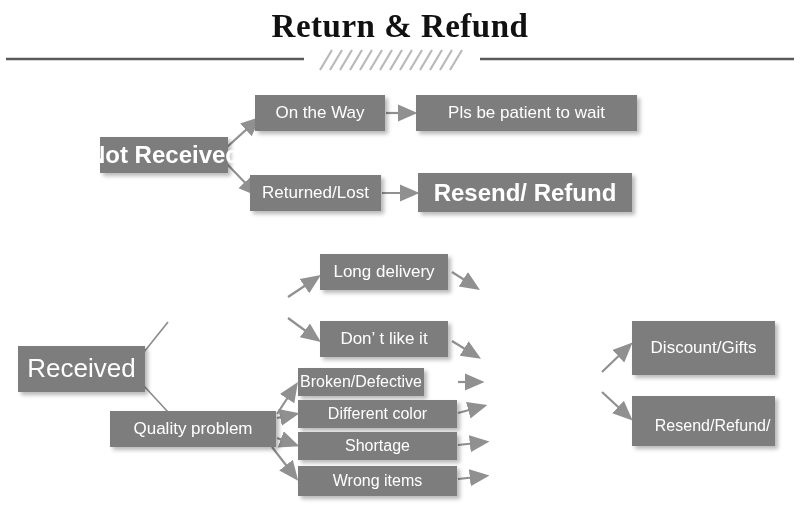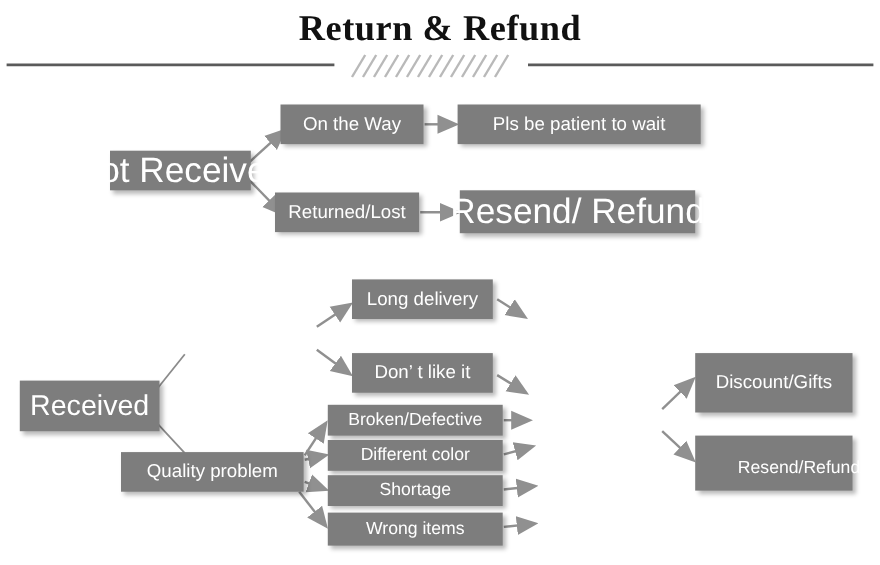--- a/index.html
+++ b/index.html
@@ -19,29 +19,29 @@
   }
   .divider{position:absolute;left:0;top:48px;width:800px;height:26px;}
 
   
   .node{
     position:absolute;
     background:#7d7d7d;
     color:#ffffff;
     display:flex;align-items:center;
     box-sizing:border-box;
-    padding:0 21px;
+    padding:0 5px;
     font-size:17px;
     line-height:1.05;
     white-space:pre;
     box-shadow:3px 3px 4px rgba(0,0,0,0.28);
     z-index:3;
   }
   .node.center{justify-content:center;}
-  .node.big{font-size:32px;}
+  .node.big{font-size:24px;font-weight:bold;}
   .node.huge{font-size:26px;}
   .node.two-line{display:block;padding-top:3px;line-height:1.12;font-size:16px;}
 
   
   #links{position:absolute;left:0;top:0;width:800px;height:514px;z-index:1;}
 </style>
 </head>
 <body>
 
 <div id="stage">
@@ -128,21 +128,21 @@
 
   <div class="node center huge" style="left:18px;top:346px;width:127px;height:46px;">Received</div>
 
 
   <div class="node center" style="left:110px;top:411px;width:166px;height:36px;">Quality problem</div>
 
   <div class="node center" style="left:320px;top:254px;width:128px;height:36px;">Long delivery</div>
 
   <div class="node center" style="left:320px;top:321px;width:128px;height:36px;">Don’ t like it</div>
 
-  <div class="node center" style="left:298px;top:368px;width:159px;height:28px;font-size:16px;">Broken/Defective</div>
+  <div class="node center" style="left:298px;top:368px;width:126px;height:28px;font-size:16px;">Broken/Defective</div>
 
   <div class="node center" style="left:298px;top:400px;width:159px;height:28px;font-size:16px;">Different color</div>
 
   <div class="node center" style="left:298px;top:432px;width:159px;height:28px;font-size:16px;">Shortage</div>
 
   <div class="node center" style="left:298px;top:466px;width:159px;height:30px;font-size:16px;">Wrong items</div>
 
 
   <div class="node center" style="left:632px;top:321px;width:143px;height:54px;">Discount/Gifts</div>
 

